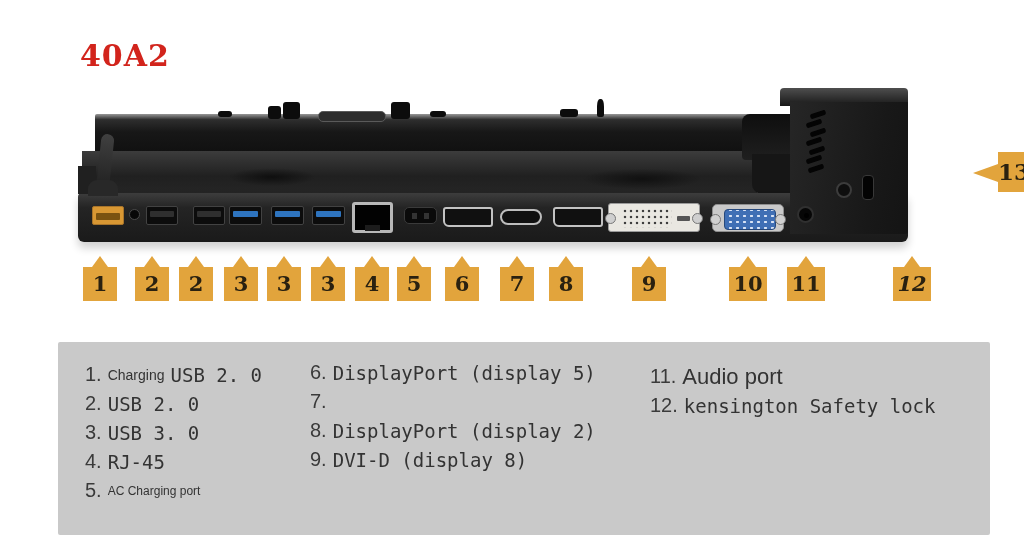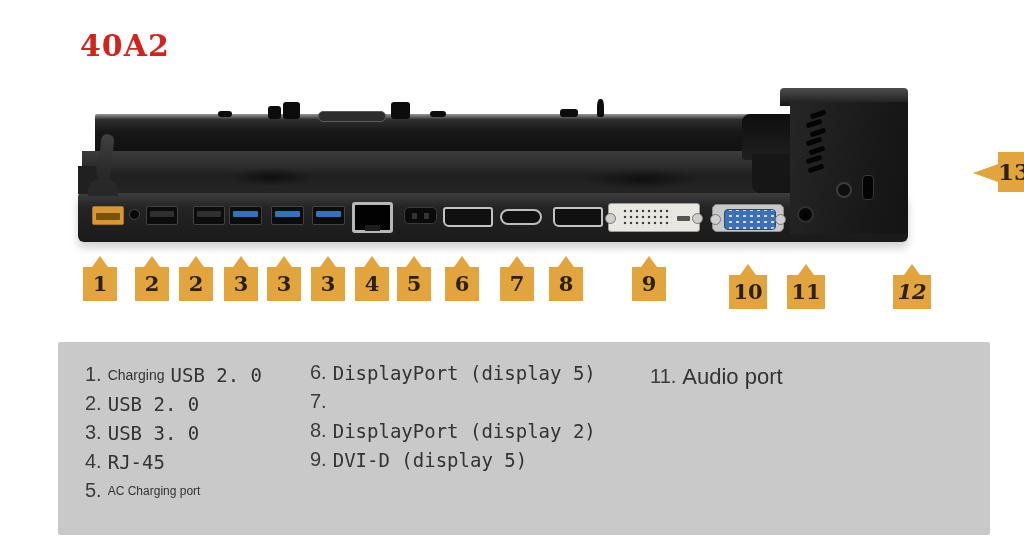--- a/index.html
+++ b/index.html
@@ -1,20 +1,20 @@
 <!DOCTYPE html>
 <html><head>
 <meta charset="utf-8">
 <style>
   html,body{margin:0;padding:0;background:#ffffff;}
   #canvas{position:relative;width:1024px;height:558px;background:#ffffff;overflow:hidden;
           font-family:"Liberation Sans",sans-serif;}
 
   
-  .title{position:absolute;left:80px;top:28px;font-family:"DejaVu Serif",serif;
+  .title{position:absolute;left:80px;top:38px;font-family:"DejaVu Serif",serif;
          font-weight:bold;font-size:30px;color:#d2241c;letter-spacing:1px;}
 
   
   .spine{position:absolute;left:95px;top:114px;width:662px;height:40px;border-radius:2px;
          background:linear-gradient(180deg,#979797 0%,#2e2e2e 14%,#171717 45%,#101010 100%);}
   .deck{position:absolute;left:82px;top:151px;width:676px;height:46px;border-radius:0 12px 6px 4px;
         background:
           radial-gradient(ellipse 62px 13px at 190px 26px, rgba(0,0,0,.55), rgba(0,0,0,0) 70%),
           radial-gradient(ellipse 85px 15px at 560px 28px, rgba(0,0,0,.5), rgba(0,0,0,0) 70%),
           linear-gradient(180deg,#3c3c3c 0%,#202020 55%,#262626 100%);}
@@ -78,21 +78,21 @@
        background-image:radial-gradient(circle,#d9e4f6 1.1px,rgba(0,0,0,0) 1.3px);
        background-size:7px 6px;background-position:2px 3px;}
   .audio{left:797px;top:206px;width:17px;height:17px;border-radius:50%;background:#060606;
          border:2px solid #303030;}
   .audio i{position:absolute;left:5px;top:5px;width:5px;height:5px;border-radius:50%;background:#000;display:block;}
 
   
   .marker{position:absolute;top:267px;transform:translateX(-50%);background:#e2a43c;
           color:#2a2110;font-family:"DejaVu Serif",serif;font-weight:bold;font-size:21px;
           width:34px;height:34px;line-height:34px;text-align:center;}
-  .marker.wide{width:38px;margin-top:8px;}
+  .marker.wide{width:38px;}
   .marker .tip{position:absolute;top:-11px;left:50%;transform:translateX(-50%);width:0;height:0;
           border-left:8px solid transparent;border-right:8px solid transparent;
           border-bottom:11px solid #e2a43c;}
   .marker13{position:absolute;left:998px;top:152px;width:40px;height:40px;line-height:40px;
           background:#e2a43c;color:#2a2110;font-family:"DejaVu Serif",serif;font-weight:bold;
           font-size:23px;text-align:left;}
   .marker13 .tip{position:absolute;left:-25px;top:12px;width:0;height:0;
           border-top:9px solid transparent;border-bottom:9px solid transparent;
           border-right:25px solid #e2a43c;}
 
@@ -245,24 +245,28 @@
     </div>
     <div class="line">
       <span class="num">7.</span>
     </div>
     <div class="line">
       <span class="num">8.</span>
       <span class="pname">DisplayPort (display 2)</span>
     </div>
     <div class="line">
       <span class="num">9.</span>
-      <span class="pname">DVI-D (display 5)</span>
+      <span class="pname">DVI-D (display 8)</span>
     </div>
   </div>
 
   <div class="col c3">
     <div class="line">
       <span class="num">11.</span>
       <span class="pname big">Audio port</span>
     </div>
+    <div class="line">
+      <span class="num">12.</span>
+      <span class="pname">kensington Safety lock</span>
+    </div>
   </div>
 
 </div>
 
 </body></html>

